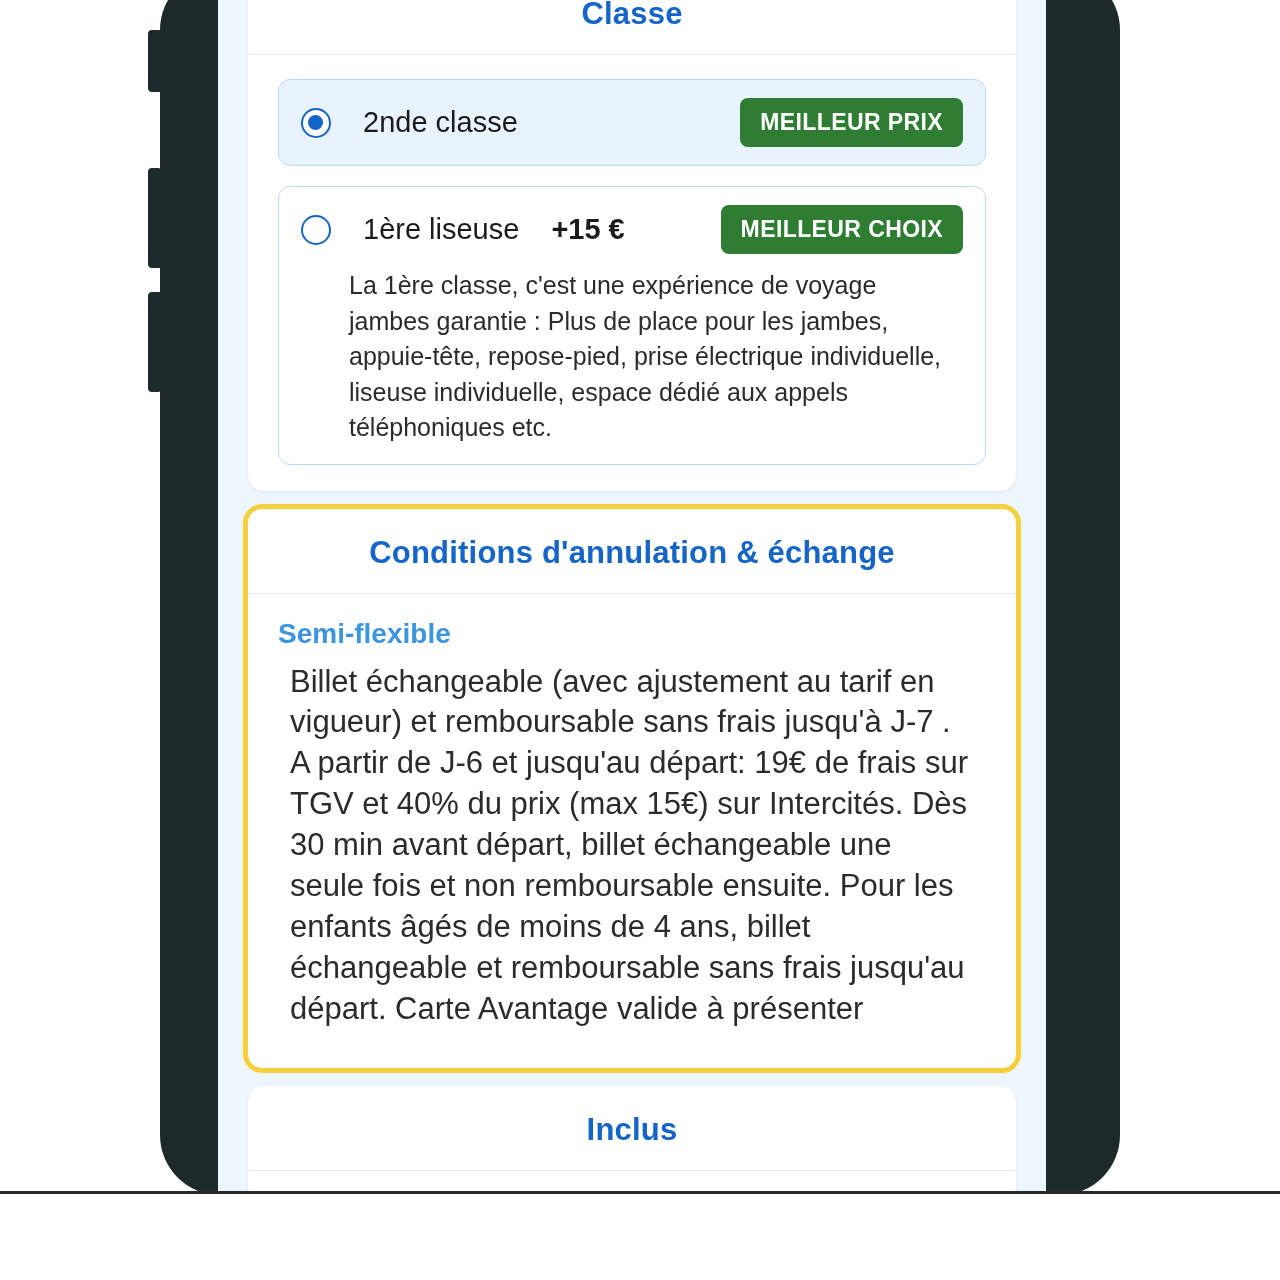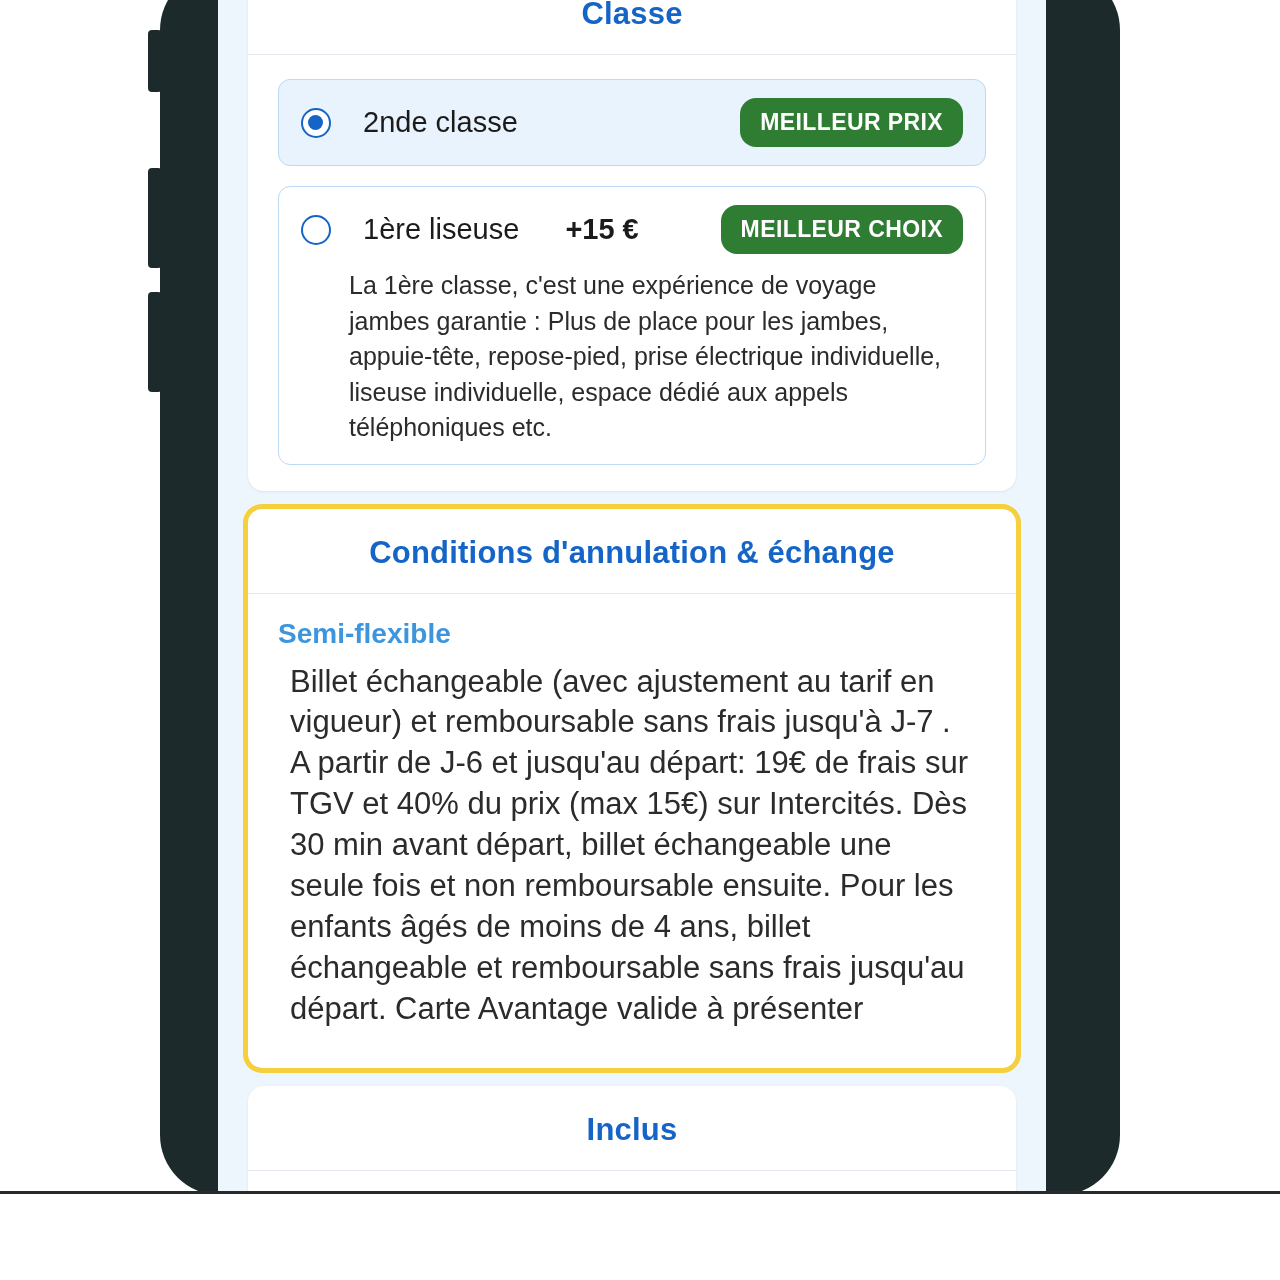--- a/index.html
+++ b/index.html
@@ -120,31 +120,31 @@
     background: #1565c8;
   }
   .opt-label {
     font-size: 29px;
     color: #1b1b1b;
   }
   .opt-price {
     font-size: 29px;
     font-weight: bold;
     color: #1b1b1b;
-    margin-left: 14px;
+    margin-left: 0;
   }
   .badge {
     margin-left: auto;
     background: #2f7d32;
     color: #ffffff;
     font-size: 23px;
     font-weight: bold;
     letter-spacing: 0.4px;
     padding: 11px 20px;
-    border-radius: 16px;
+    border-radius: 8px;
     white-space: nowrap;
   }
   .opt-desc {
     margin: 14px 0 0 48px;
     font-size: 25px;
     line-height: 1.42;
     color: #2b2b2b;
   }
 
   

